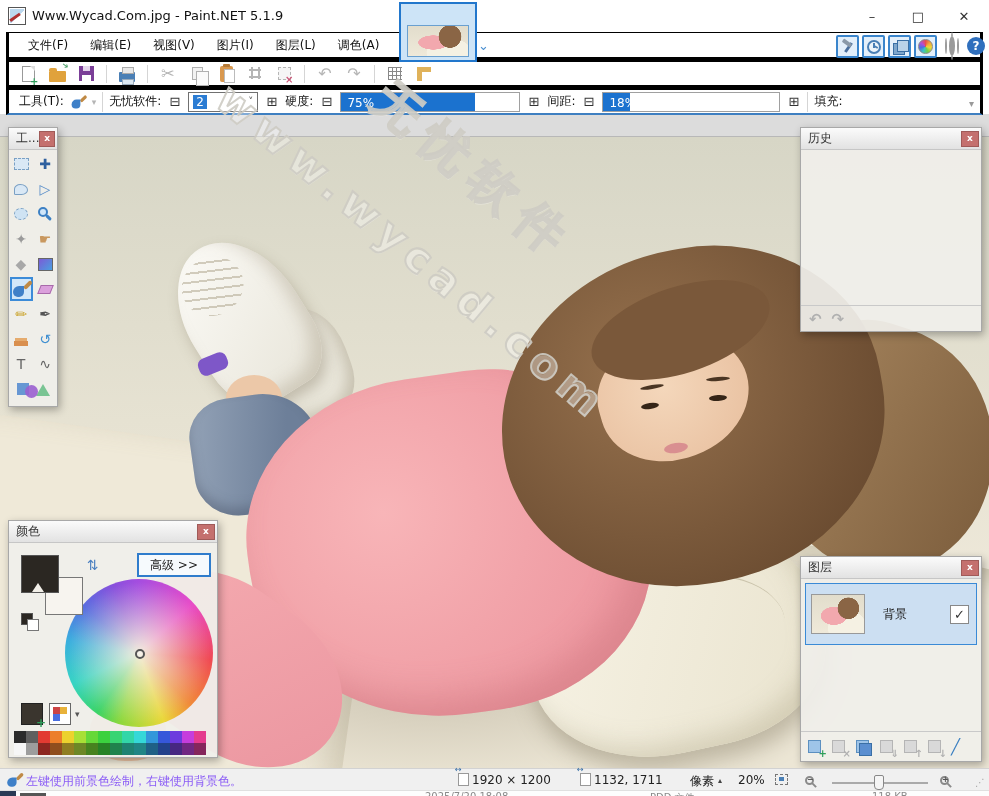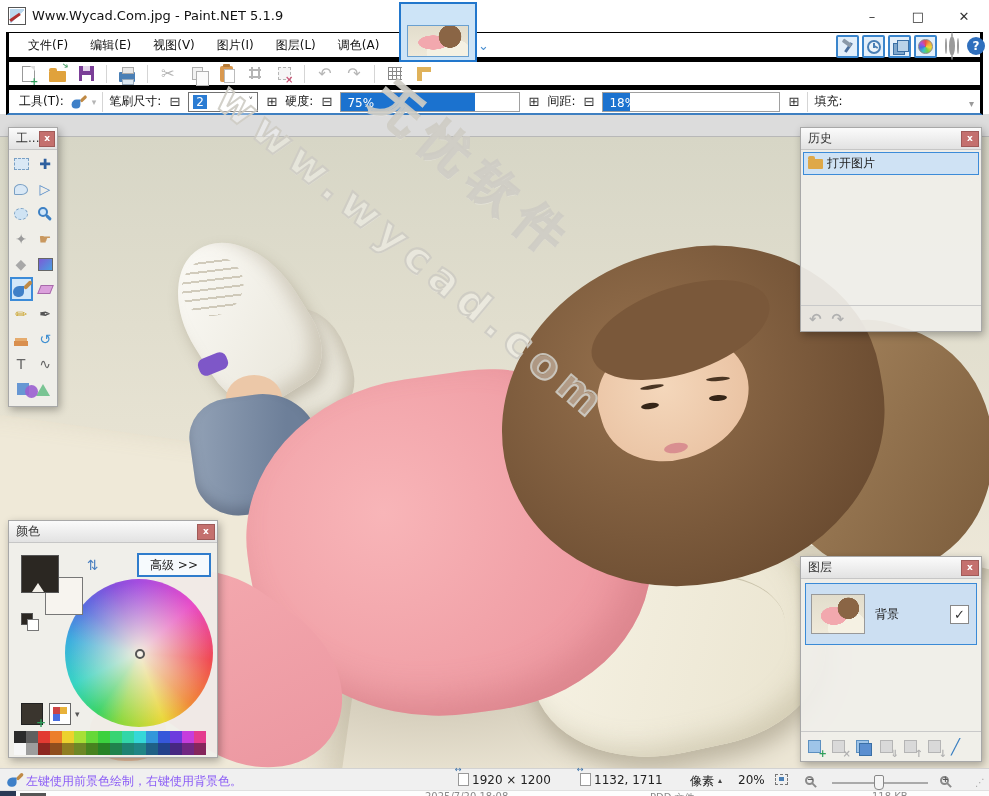--- a/index.html
+++ b/index.html
@@ -184,21 +184,21 @@
   .palette-btn { position:absolute; left:40px; top:182px; width:22px; height:22px; border:1px solid #666; background:#fff; display:grid; place-items:center; }
   .palette-btn .pg { width:14px; height:14px; background:conic-gradient(#e8b23a 0 25%, #fff 0 50%, #4a6ee0 0 75%, #c44 0 100%); }
   .palette-chev { position:absolute; left:66px; top:188px; color:#555; font-size:9px; }
   .swatch-rows { position:absolute; left:5px; top:210px; }
   .swatch-row { display:flex; }
   .swatch { width:12px; height:12px; }
 
   .layers-panel { left:800px; top:556px; width:182px; height:206px; }
   .layer-row { position:absolute; left:4px; top:26px; width:172px; height:62px; background:#ccdff2; border:1px solid #3a8ad6; display:flex; align-items:center; }
   .layer-thumb { width:54px; height:40px; border:1px solid #999; margin-left:5px; }
-  .layer-name { margin-left:10px; flex:1; color:#222; }
+  .layer-name { margin-left:18px; flex:1; color:#222; }
   .layer-check { width:19px; height:19px; background:#fff; border:1px solid #888; margin-right:7px; display:grid; place-items:center; color:#333; font-size:13px; }
   .layers-footer { position:absolute; left:0; right:0; bottom:0; height:30px; border-top:1px solid #c9c9c9; display:flex; align-items:center; gap:5px; padding-left:6px; }
   .lb { width:19px; height:18px; position:relative; }
   .lb .sq { position:absolute; left:1px; top:2px; width:13px; height:13px; background:#9ec4e8; border:1px solid #5b8fc0; }
   .lb.disabled .sq { background:#d9d9d9; border-color:#b5b5b5; }
   .lb .sym { position:absolute; right:-1px; bottom:-3px; font-size:10px; font-weight:bold; color:#2e9e5b; }
   .lb.disabled .sym { color:#b0b0b0; }
   .lb .sq2 { position:absolute; left:4px; top:5px; width:13px; height:13px; background:#5b8fd0; border:1px solid #3a6fa5; }
   .lb-wrench { font-size:15px; color:#3a7fc1; font-weight:bold; transform:rotate(8deg); }
 
@@ -318,21 +318,21 @@
         </span>
       </div>
   </div>
 
   <div class="strip optstrip">
     <div class="opt-items">
       <span class="opt-label">工具(T):</span>
       <span class="t-brush t-brush-sm"></span>
       <span class="gray" style="font-size:9px">▾</span>
       <span class="opt-sep"></span>
-      <span class="opt-label">笔刷尺寸:</span>
+      <span class="opt-label">无忧软件:</span>
       <span class="pm">⊟</span>
       <span class="combo">
         <span class="val">2</span>
         <span class="chev">˅</span>
       </span>
       <span class="pm">⊞</span>
       <span class="opt-label">硬度:</span>
       <span class="pm">⊟</span>
       <span class="slider-box sb-hard">
         <span class="slider-fill" id="hard-fill" style="width: 75%;"></span>
@@ -453,26 +453,20 @@
           </span>
         </div>
       </div>
   </div>
 
   <div class="panel history-panel">
     <div class="panel-title">
       <span>历史</span>
       <span class="close-btn">x</span>
     </div>
-    <div>
-        <div class="hist-item selected">
-          <span class="i-folder"></span>
-          <span>打开图片</span>
-        </div>
-      </div>
     <div class="hist-footer">
       <span>↶</span>
       <span>↷</span>
     </div>
   </div>
 
   <div class="panel colors-panel">
     <div class="panel-title">
       <span>颜色</span>
       <span class="close-btn">x</span>

